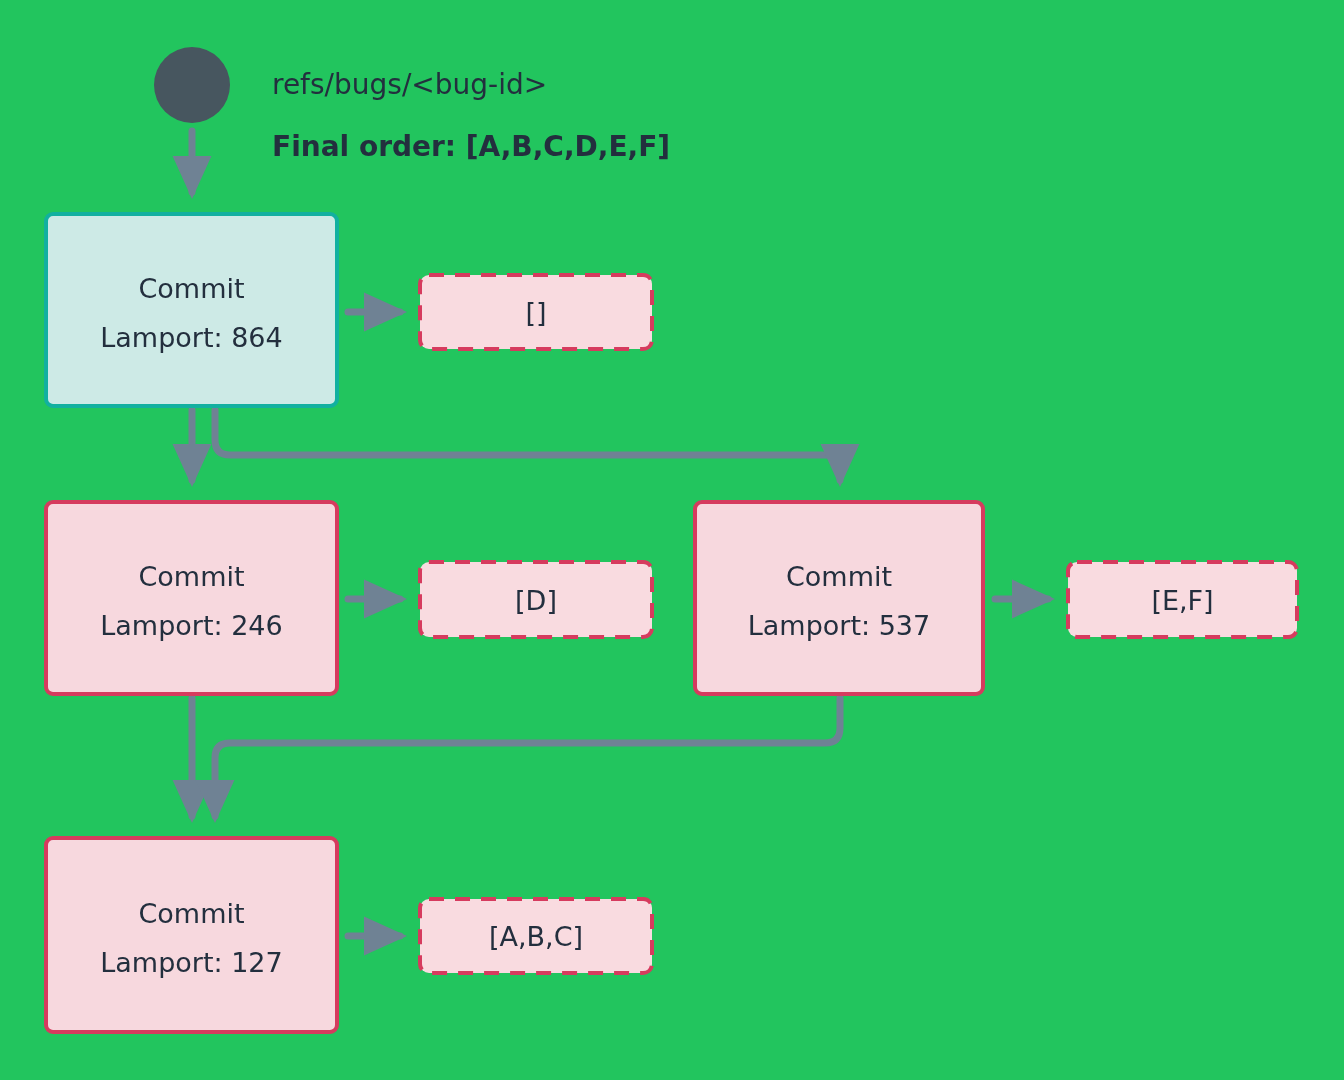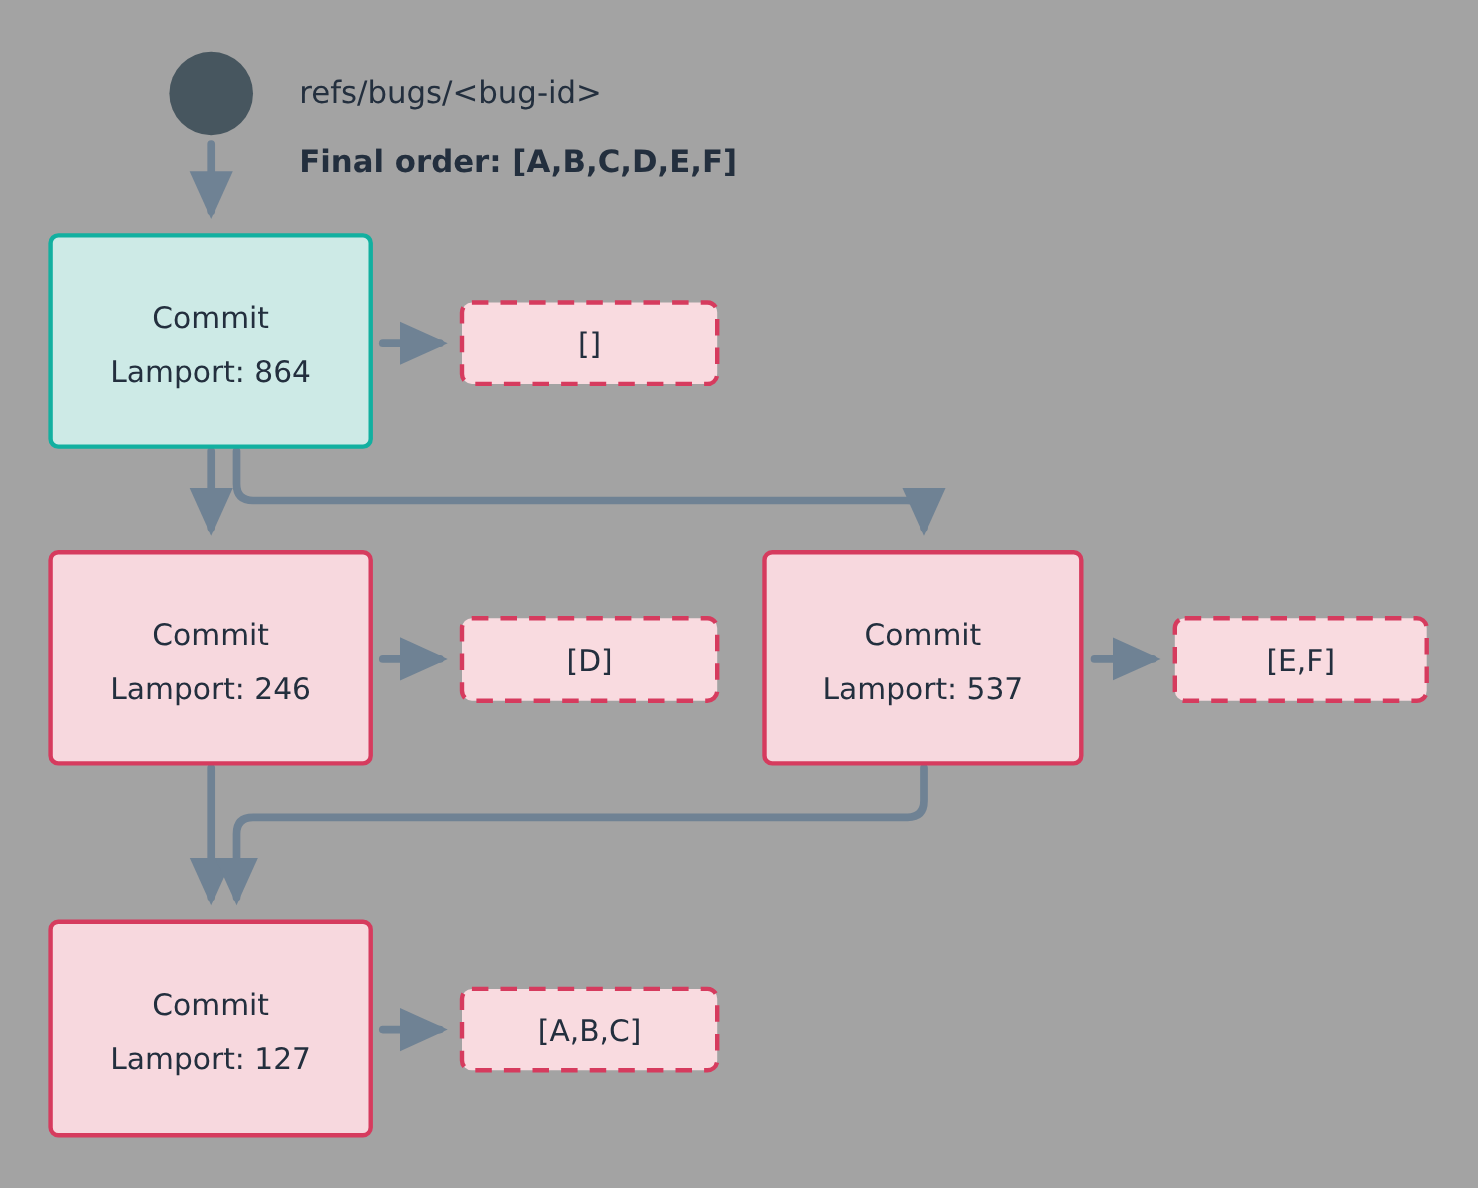--- a/index.html
+++ b/index.html
@@ -10,21 +10,21 @@
   body {
     width: 1344px;
     height: 1080px;
     font-family: "DejaVu Sans", sans-serif;
     overflow: hidden;
   }
   #diagram-root {
     position: relative;
     width: 1344px;
     height: 1080px;
-    background: #a3a3a3;
+    background: #22c55e;
   }
   svg.diagram {
     display: block;
     width: 1344px;
     height: 1080px;
   }
   text {
     font-family: "DejaVu Sans", sans-serif;
     fill: #232f3e;
   }

